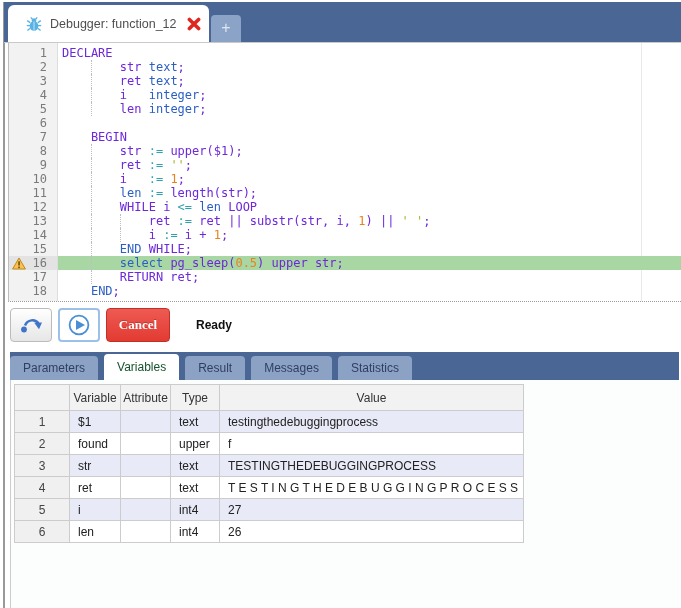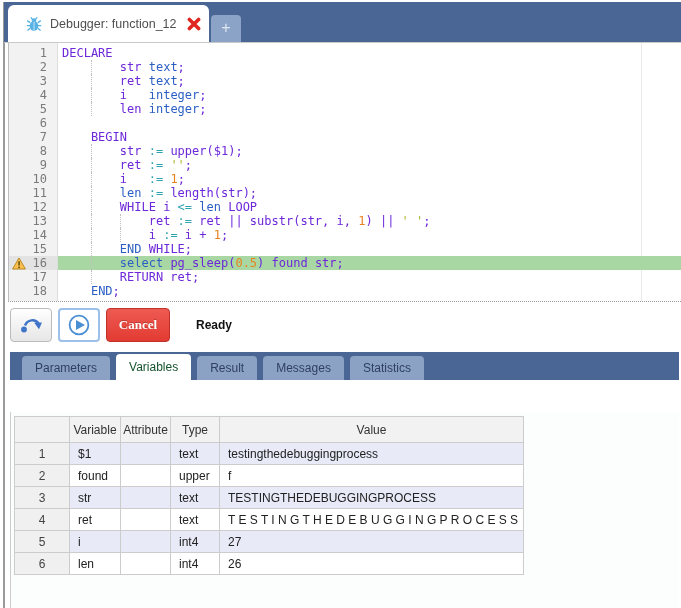--- a/index.html
+++ b/index.html
@@ -45,27 +45,27 @@
           cursor:pointer;font-family:Liberation Serif, serif; }
   .btn-step { width:42px; background:linear-gradient(#ffffff,#e6e6e6); border:1px solid #bbb; }
   .btn-cont { width:42px; background:#fff; border:2px solid #9cc0e8; margin-left:6px; }
   .btn-cancel { width:64px; margin-left:6px; background:linear-gradient(#ee5a52,#e23b32);
                 border:1px solid #bf3028; color:#fff; font-size:13px; font-weight:bold;
                 text-shadow:0 -1px 0 rgba(0,0,0,.25); }
   .status { margin-left:26px; font-size:12px; font-weight:bold; color:#111; }
 
   
   .tabbar-bottom { position:absolute; left:10px; top:352px; width:669px; height:28px;
-                   background:#4a6695; display:flex; align-items:flex-end; padding-left:12px; }
+                   background:#4a6695; display:flex; align-items:flex-end; }
   .btab { height:24px; line-height:24px; padding:0 13px; margin-right:6px; font-size:12px;
           background:#8ca2c4; color:#2e3f63; border-radius:4px 4px 0 0; cursor:pointer; }
   .btab.active { background:#fff; color:#14532d; height:26px; line-height:26px; }
 
   .panel-body { position:absolute; left:10px; top:380px; width:669px; bottom:0;
-                background:#fcfdfd; border-left:1px solid #ccc;margin-top:32px; }
+                background:#fcfdfd; border-left:1px solid #ccc; }
 
   table.vars { margin:4px 0 0 3px; border-collapse:collapse; font-size:12px; background:#fff;
                border:1px solid #b5b5b5; table-layout:fixed; }
   table.vars th { height:26px; background:#f2f2f2; font-weight:normal; color:#333;
                   border:1px solid #ccc; text-align:center; }
   table.vars td { height:22px; border:1px solid #ccc; padding:0 4px 0 8px; color:#222;
                   overflow:hidden; white-space:nowrap; }
   table.vars td.rownum { background:#f0f0f0; text-align:center; color:#444; padding:0; }
   table.vars tr.odd td:not(.rownum) { background:#e8eaf7; }
   table.vars tr.even td:not(.rownum) { background:#fff; }
@@ -138,21 +138,21 @@
       <div class="code-row"></div>
       <div class="code-row"><span class="tk-t">    BEGIN</span></div>
       <div class="code-row"><i class="guide" style="left: calc(4ch + 4px);"></i><span class="tk-t">        str </span><span class="tk-o">:=</span><span class="tk-t"> upper($1);</span></div>
       <div class="code-row"><i class="guide" style="left: calc(4ch + 4px);"></i><span class="tk-t">        ret </span><span class="tk-o">:=</span><span class="tk-t"> </span><span class="tk-s">''</span><span class="tk-t">;</span></div>
       <div class="code-row"><i class="guide" style="left: calc(4ch + 4px);"></i><span class="tk-t">        i   </span><span class="tk-o">:=</span><span class="tk-t"> </span><span class="tk-n">1</span><span class="tk-t">;</span></div>
       <div class="code-row"><i class="guide" style="left: calc(4ch + 4px);"></i><span class="tk-t">        </span><span class="tk-k">len</span><span class="tk-t"> </span><span class="tk-o">:=</span><span class="tk-t"> length(str);</span></div>
       <div class="code-row"><i class="guide" style="left: calc(4ch + 4px);"></i><span class="tk-t">        WHILE i </span><span class="tk-o">&lt;=</span><span class="tk-t"> </span><span class="tk-k">len</span><span class="tk-t"> LOOP</span></div>
       <div class="code-row"><i class="guide" style="left: calc(4ch + 4px);"></i><i class="guide" style="left: calc(8ch + 4px);"></i><span class="tk-t">            ret </span><span class="tk-o">:=</span><span class="tk-t"> ret || substr(str, i, </span><span class="tk-n">1</span><span class="tk-t">) || </span><span class="tk-s">' '</span><span class="tk-t">;</span></div>
       <div class="code-row"><i class="guide" style="left: calc(4ch + 4px);"></i><i class="guide" style="left: calc(8ch + 4px);"></i><span class="tk-t">            i </span><span class="tk-o">:=</span><span class="tk-t"> i + </span><span class="tk-n">1</span><span class="tk-t">;</span></div>
       <div class="code-row"><i class="guide" style="left: calc(4ch + 4px);"></i><span class="tk-t">        </span><span class="tk-k">END</span><span class="tk-t"> WHILE;</span></div>
-      <div class="code-row hl"><i class="guide" style="left: calc(4ch + 4px);"></i><span class="tk-t">        </span><span class="tk-k">select</span><span class="tk-t"> pg_sleep(</span><span class="tk-n">0.5</span><span class="tk-t">) found str;</span></div>
+      <div class="code-row hl"><i class="guide" style="left: calc(4ch + 4px);"></i><span class="tk-t">        </span><span class="tk-k">select</span><span class="tk-t"> pg_sleep(</span><span class="tk-n">0.5</span><span class="tk-t">) upper str;</span></div>
       <div class="code-row"><i class="guide" style="left: calc(4ch + 4px);"></i><span class="tk-t">        RETURN ret;</span></div>
       <div class="code-row"><span class="tk-t">    </span><span class="tk-k">END</span><span class="tk-t">;</span></div>
     </div>
 </div>
 
 <div class="toolbar">
   <div class="tbtn btn-step">
     <svg width="27" height="24" viewBox="0 0 27 24">
       <circle cx="6" cy="16.5" r="2.9" fill="#3f74c8"></circle>
       <path d="M7 12.5 C 9.5 6.5, 17 5.5, 20.5 10.5" stroke="#3f74c8" stroke-width="2.5" fill="none"></path>

